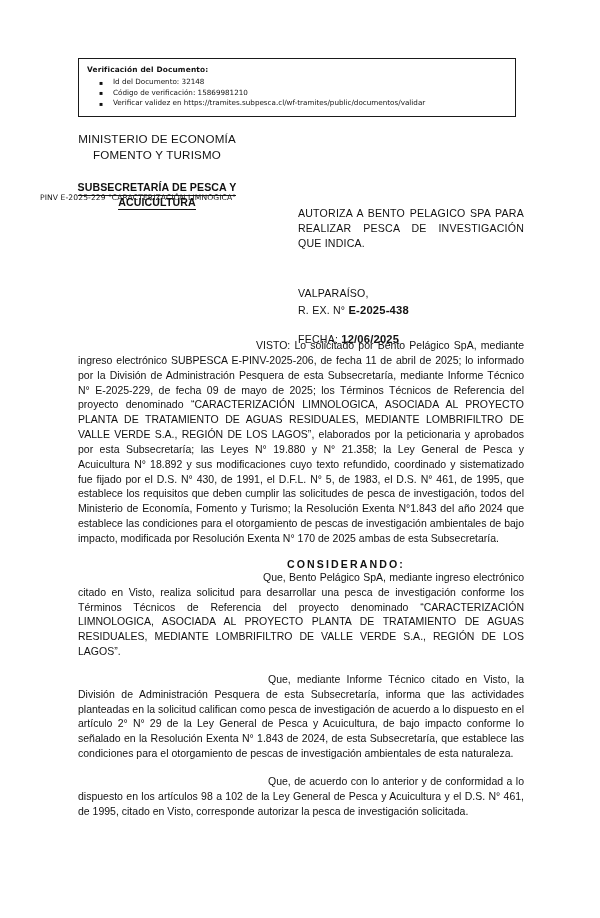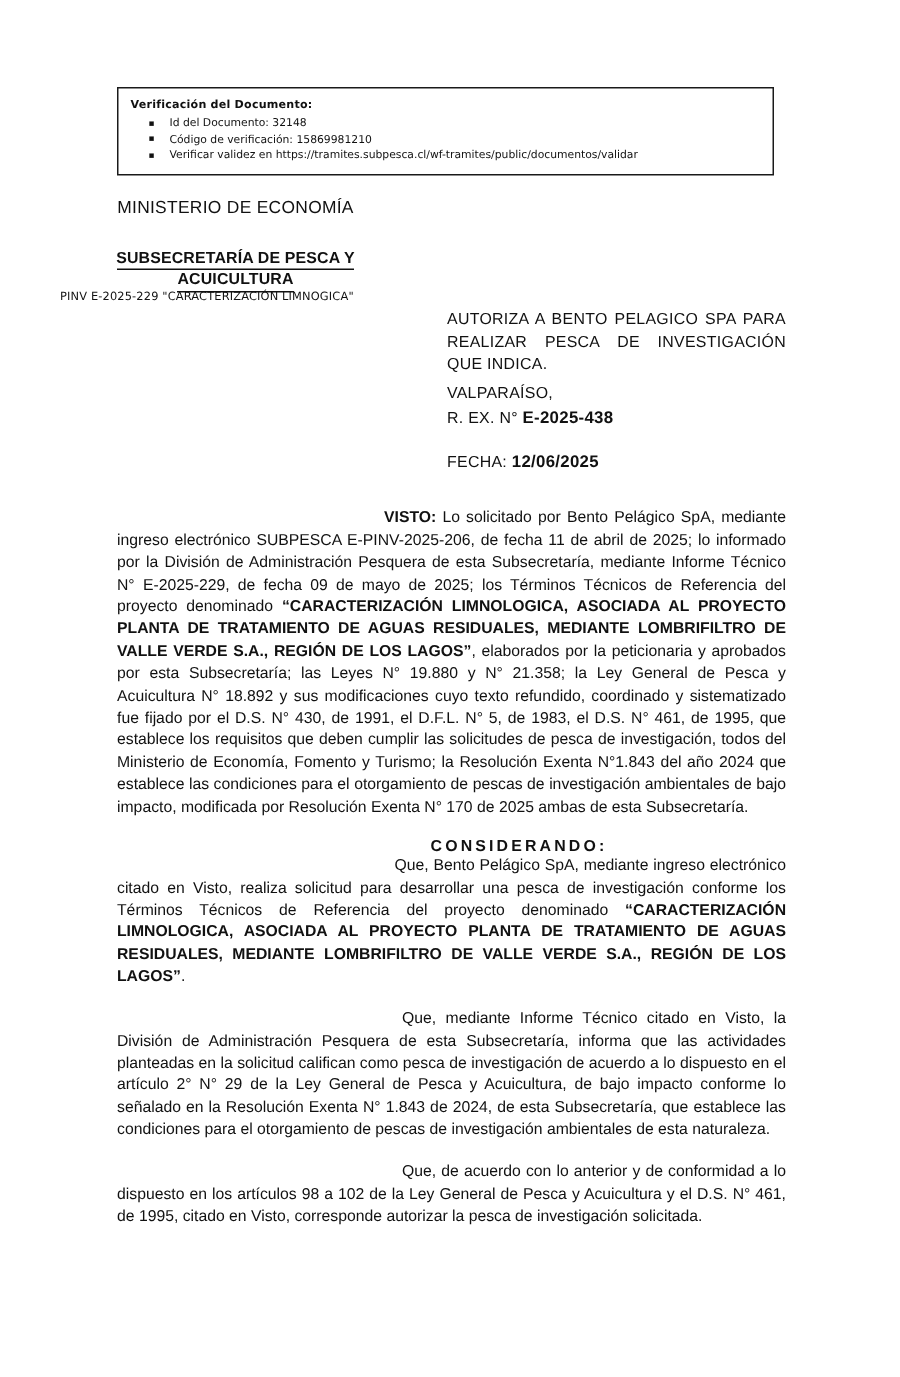--- a/index.html
+++ b/index.html
@@ -113,21 +113,21 @@
   .tb-subject {
     font-family: "Liberation Sans", sans-serif;
     font-size: 10.6px;
     line-height: 15.2px;
     letter-spacing: 0.2px;
     text-align: justify;
     text-align-last: left;
     color: #111;
   }
   .tb-city {
-    margin-top: 4px;
+    margin-top: 35px;
     font-family: "Liberation Sans", sans-serif;
     font-size: 10.6px;
     letter-spacing: 0.2px;
     color: #111;
   }
   .tb-res {
     margin-top: 5px;
     font-family: "Liberation Sans", sans-serif;
     font-size: 10.6px;
     letter-spacing: 0.2px;
@@ -155,21 +155,21 @@
   .para {
     font-family: "Liberation Sans", sans-serif;
     font-size: 10.5px;
     line-height: 14.85px;
     text-align: justify;
     text-justify: inter-word;
     color: #111;
     margin: 0;
   }
   .para + .para { margin-top: 13px; }
-  .para b { font-weight: bold; }
+  .para b { font-weight: normal; }
   .indent-start { }
   .indent-start::before {
     content: "";
     display: inline-block;
     width: 178px;
   }
   .indent-start-2::before {
     content: "";
     display: inline-block;
     width: 185px;
@@ -226,20 +226,21 @@
       </li>
       <li>
         <span class="bullet">▪</span>
         <span>Verificar validez en https://tramites.subpesca.cl/wf-tramites/public/documentos/validar</span>
       </li>
     </ul>
   </div>
 
   <div class="letterhead">
     <div class="lh-line1">MINISTERIO DE ECONOMÍA</div>
+    <div class="lh-line2">FOMENTO Y TURISMO</div>
     <div class="lh-sub">
       <span>SUBSECRETARÍA DE PESCA Y</span><br>
       <span>ACUICULTURA</span>
     </div>
   </div>
 
   <div class="pinv-line">PINV E-2025-229 "CARACTERIZACIÓN LIMNOGICA"</div>
 
   <div class="titleblock">
     <div class="tb-subject">AUTORIZA A BENTO PELAGICO SPA PARA REALIZAR PESCA DE INVESTIGACIÓN QUE INDICA.</div>

